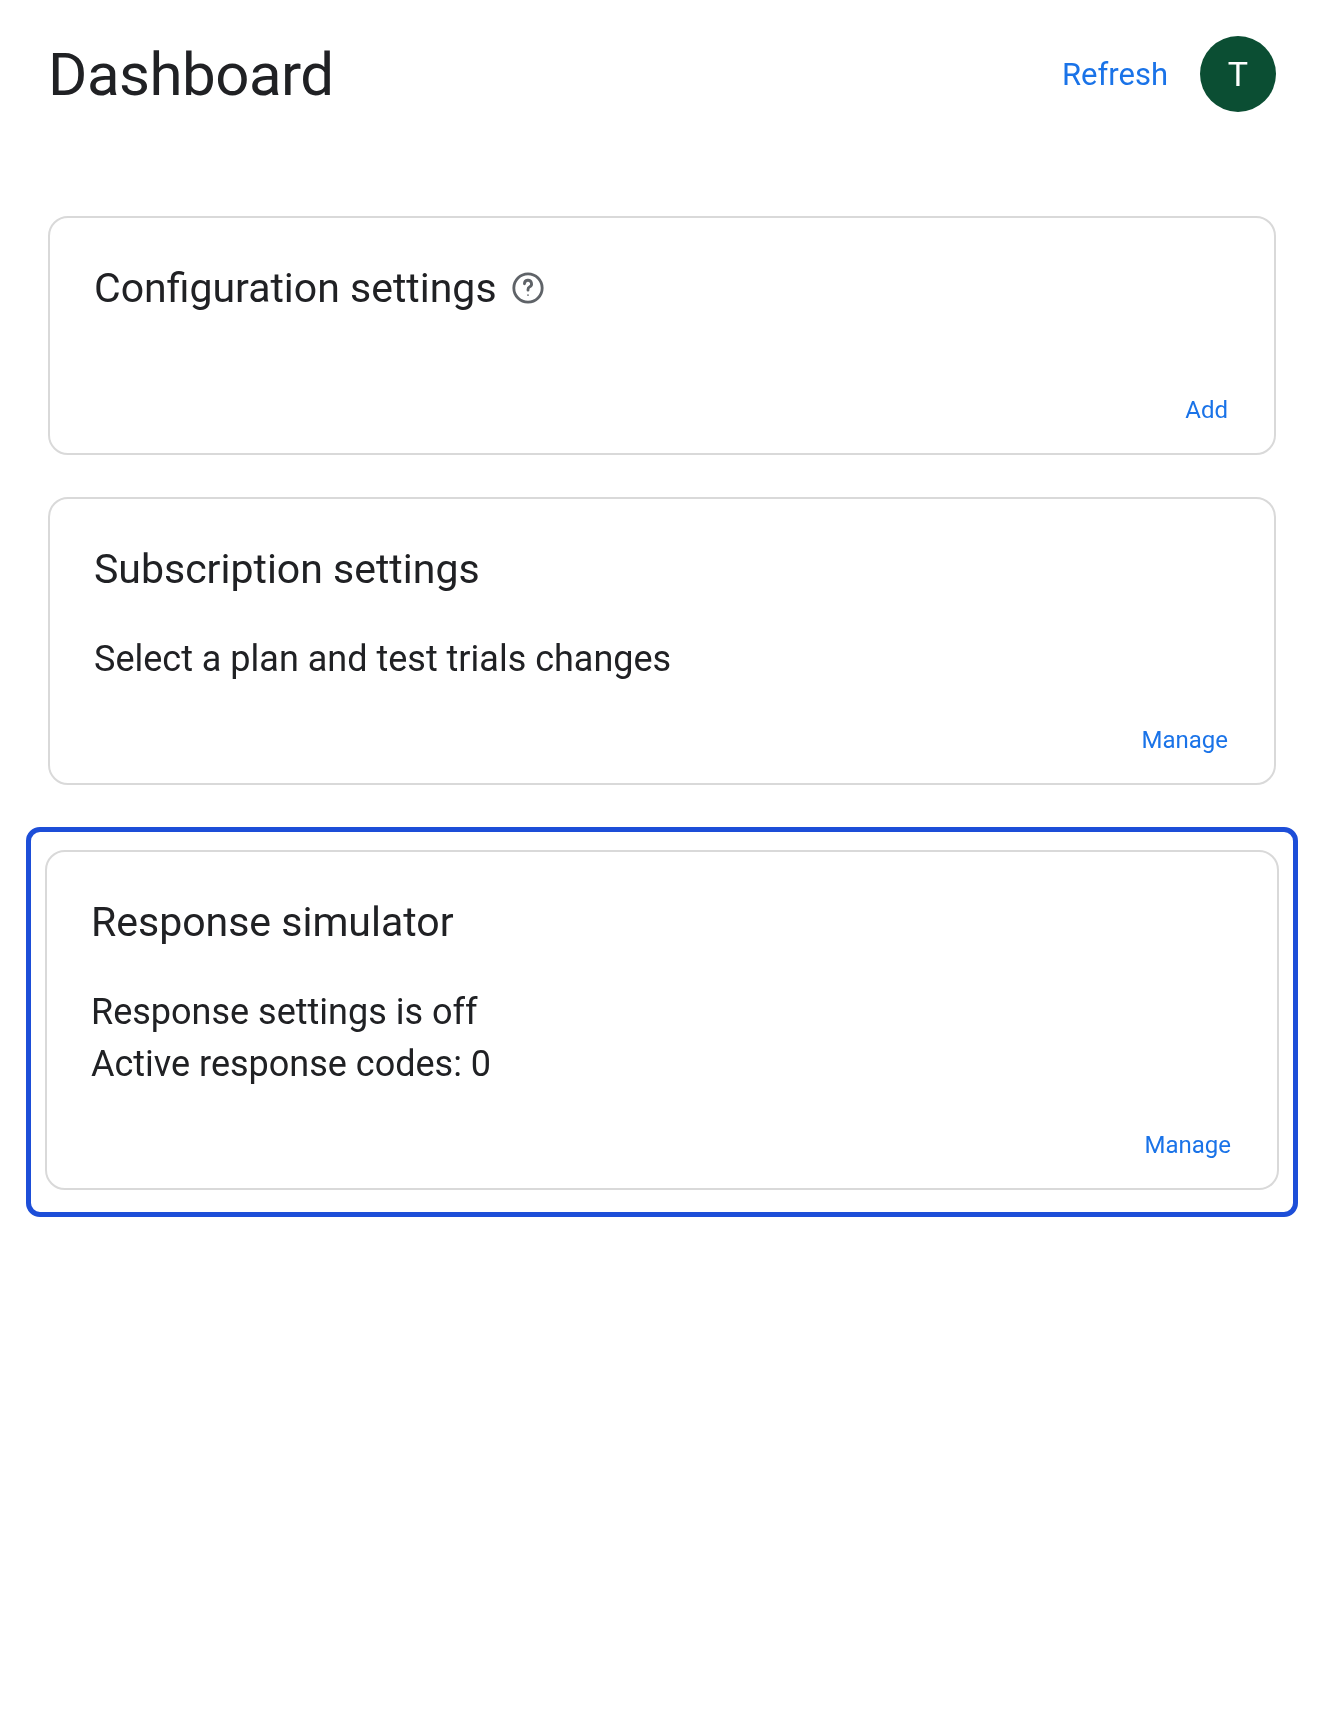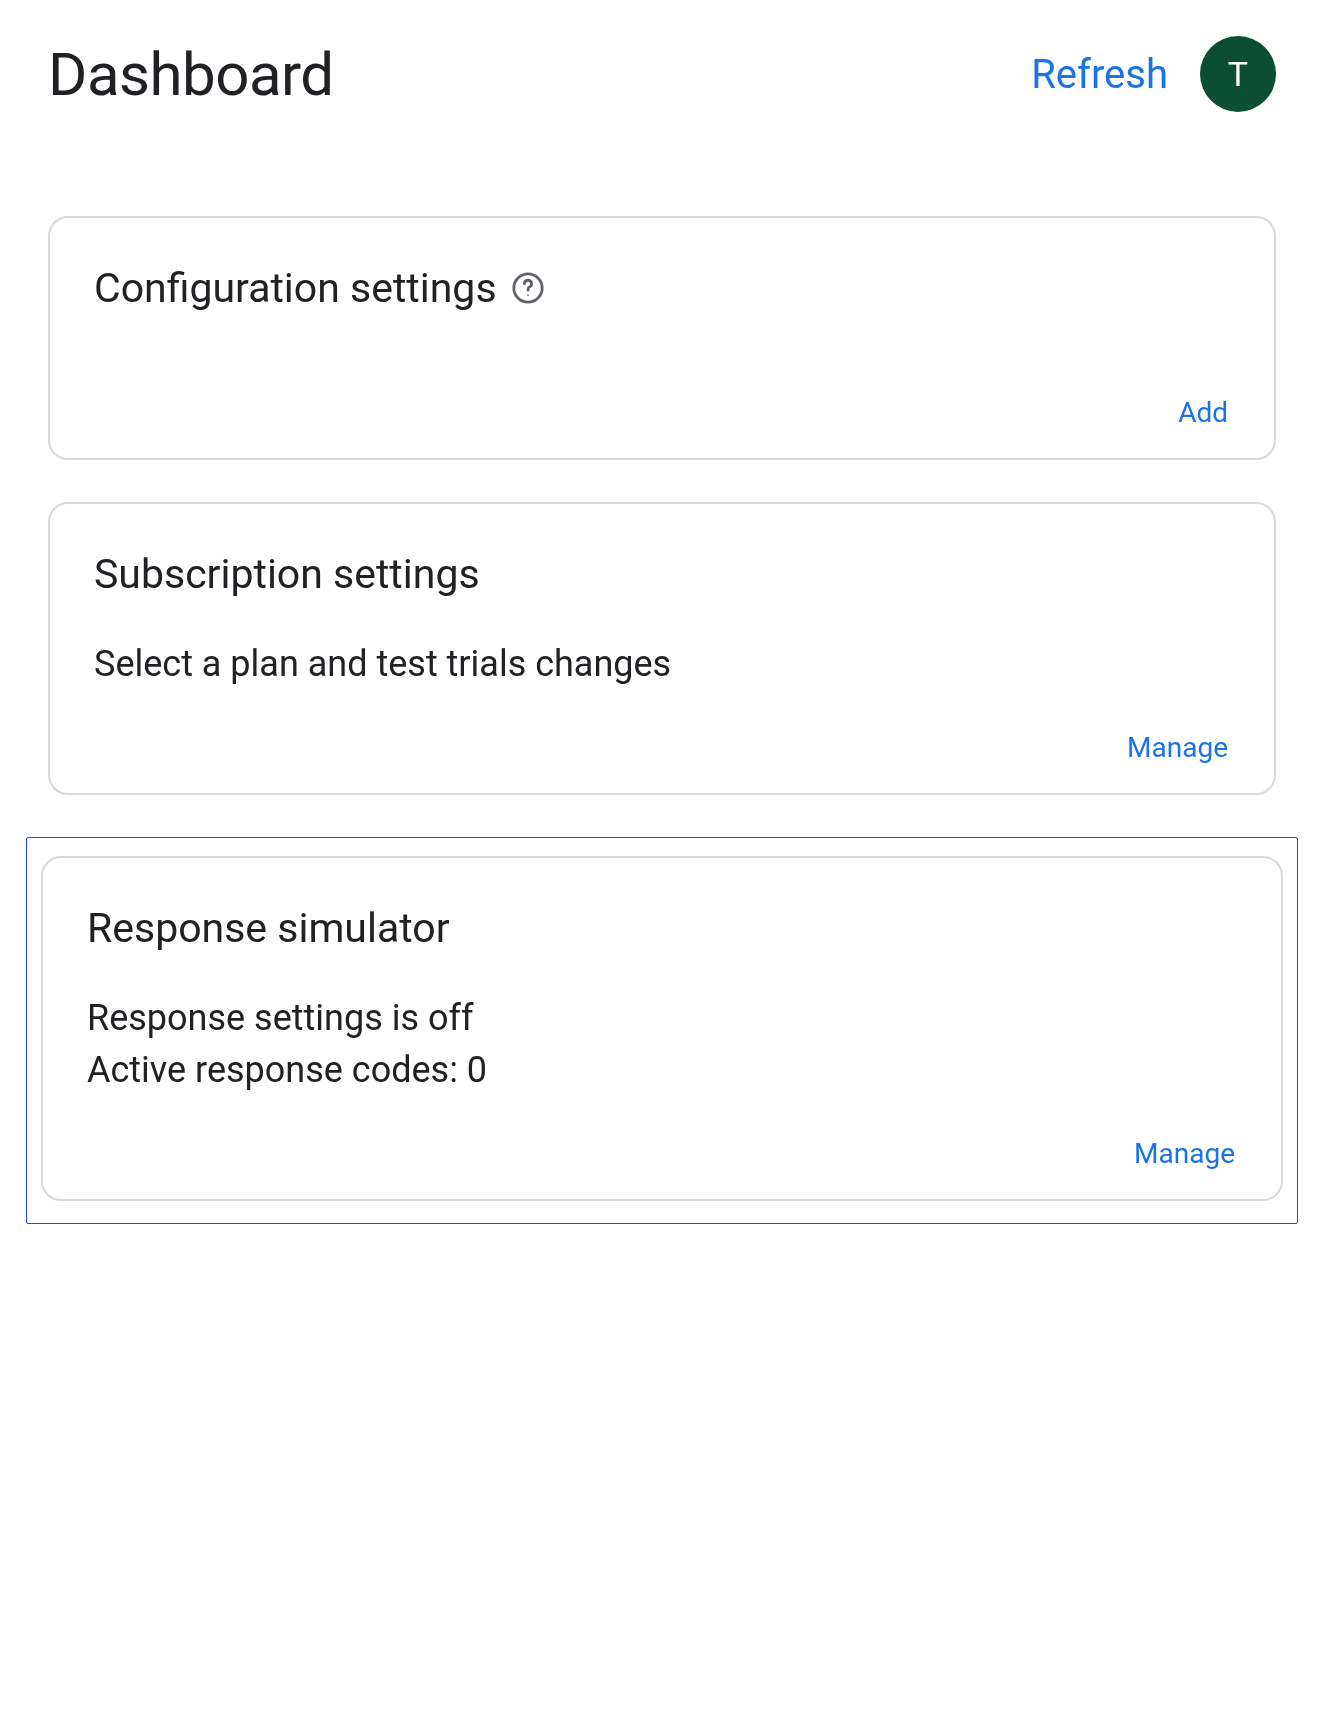--- a/index.html
+++ b/index.html
@@ -25,21 +25,21 @@
       letter-spacing: -0.5px;
       color: #202124;
     }
     .header-right {
       display: flex;
       align-items: center;
       gap: 32px;
     }
     .refresh-link {
       color: #1a73e8;
-      font-size: 40px;
+      font-size: 31px;
       font-weight: 400;
       cursor: pointer;
       user-select: none;
     }
     .avatar {
       width: 76px;
       height: 76px;
       border-radius: 50%;
       background: #0b4e33;
       display: flex;
@@ -95,32 +95,32 @@
     .card-desc + .card-desc {
       margin-top: 4px;
     }
     .card-action-row {
       display: flex;
       justify-content: flex-end;
       margin-top: 36px;
     }
     .card-action {
       color: #1a73e8;
-      font-size: 28px;
+      font-size: 24px;
       font-weight: 400;
       cursor: pointer;
       user-select: none;
       padding: 6px 2px;
     }
     .highlight-box {
-      border: 1px solid #1d4ed8;
+      border: 5px solid #1d4ed8;
       padding: 18px 14px 22px 14px;
       margin-left: -22px;
       margin-right: -22px;
-      border-radius: 2px;
+      border-radius: 14px;
     }
     .highlight-box .card {
       margin: 0;
     }
   </style>
 </head>
 <body>
 
 <div class="page">
   <div class="header">

